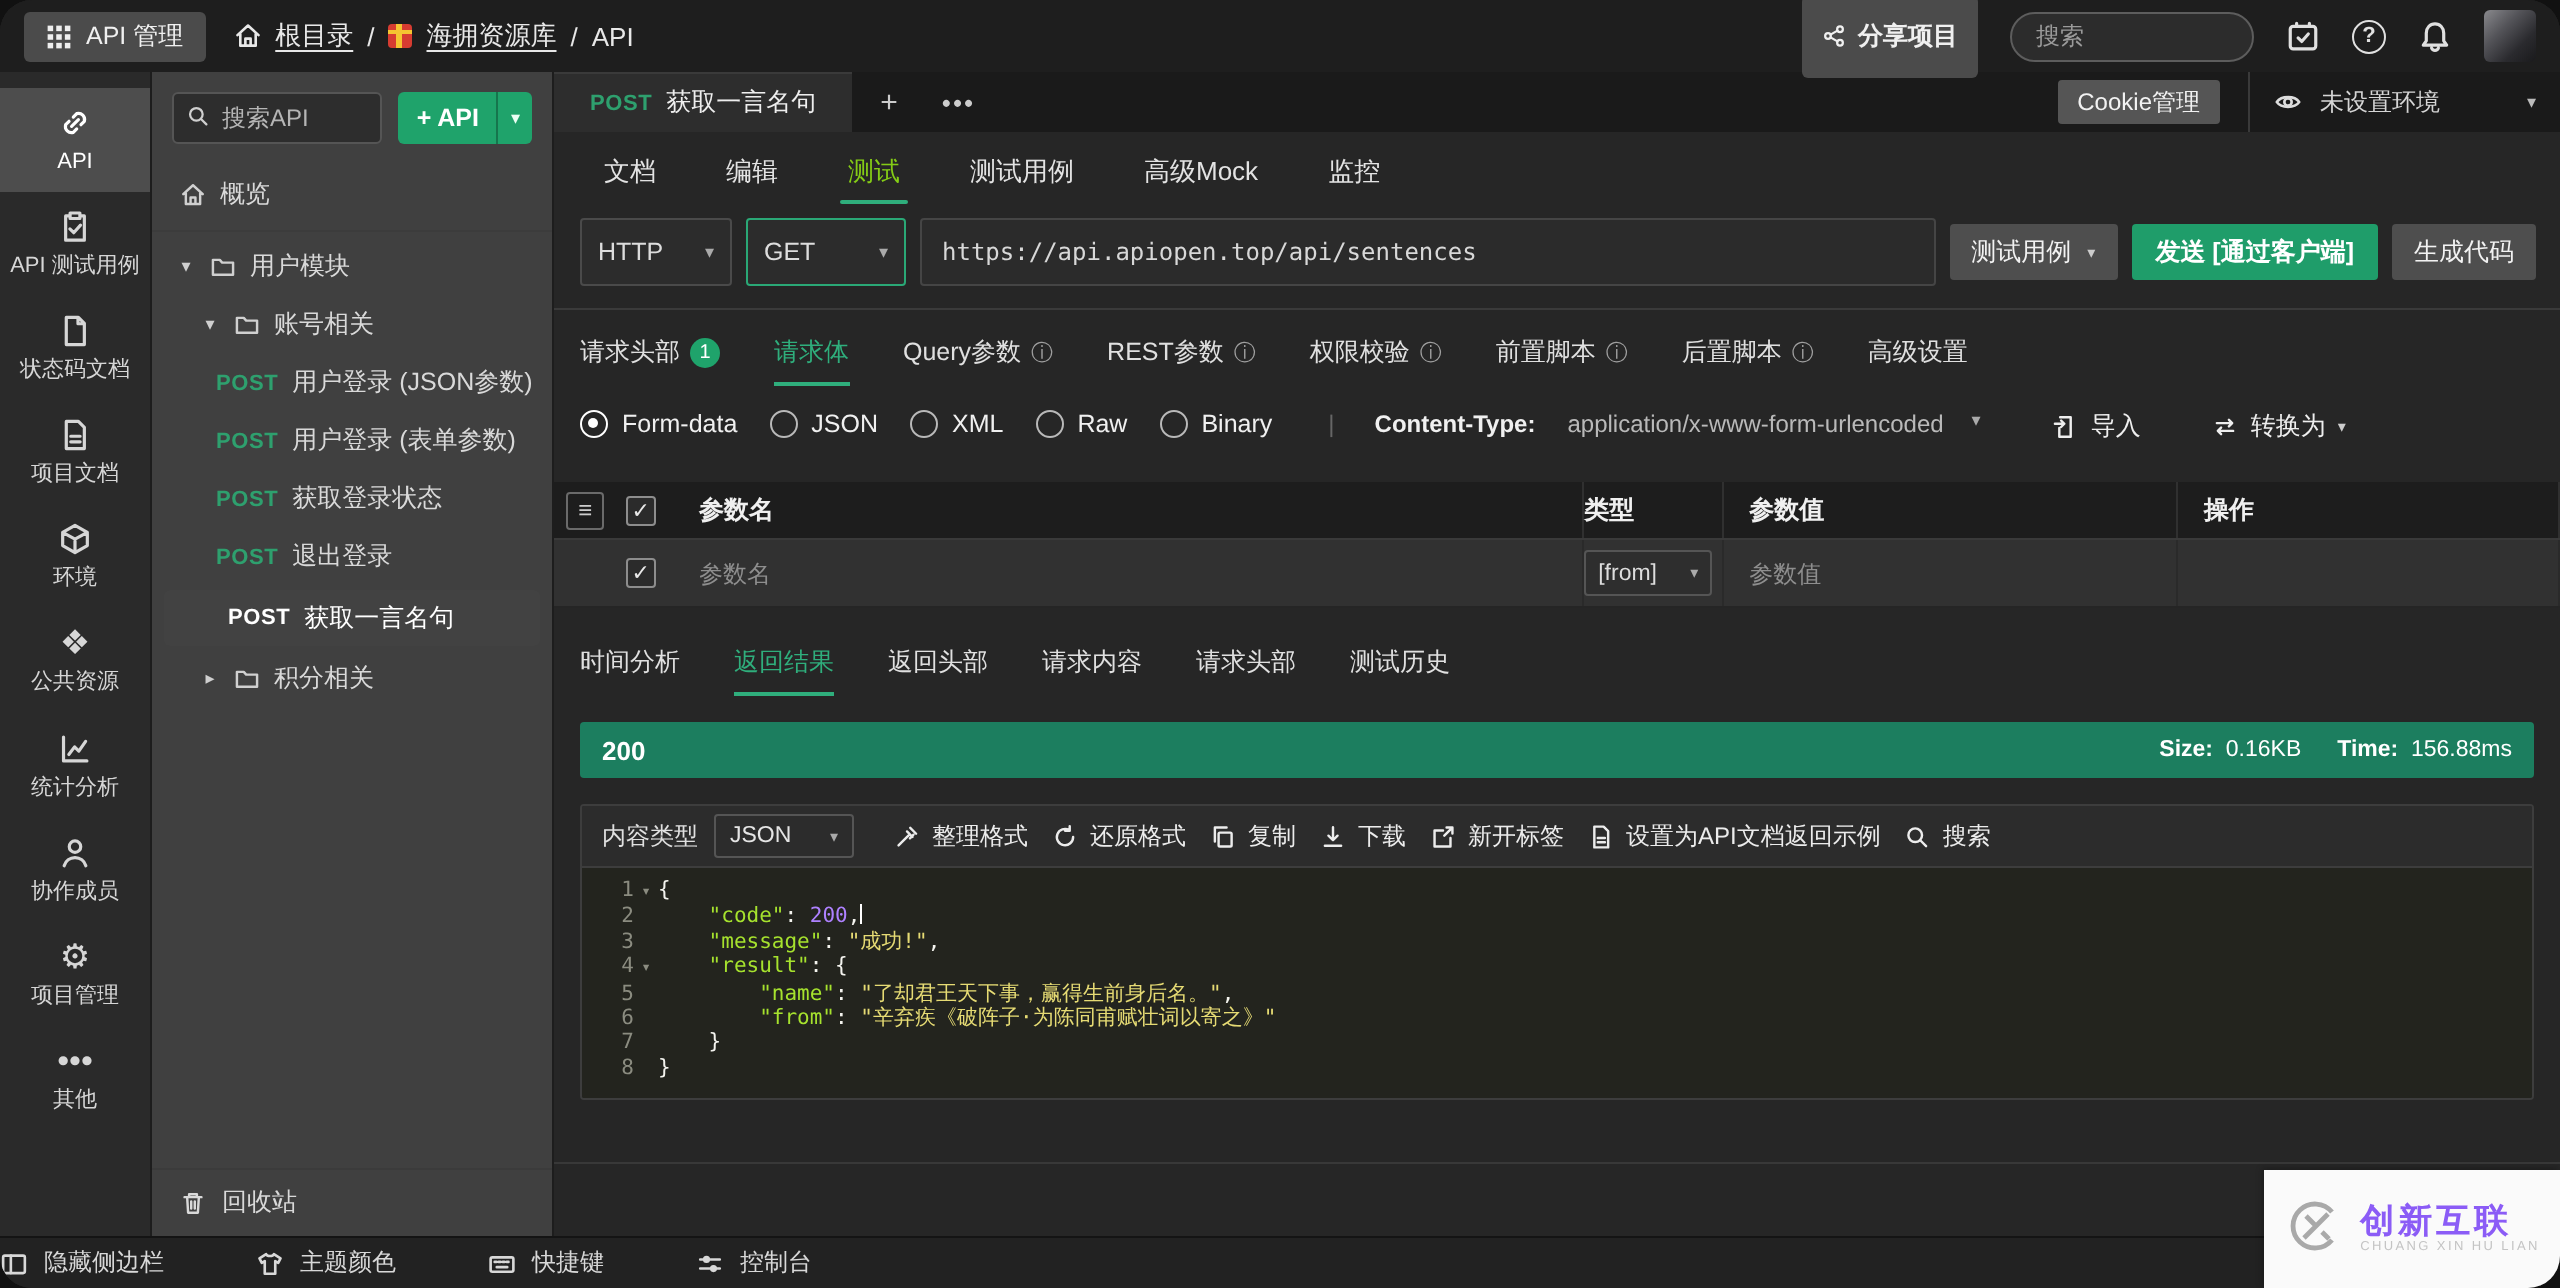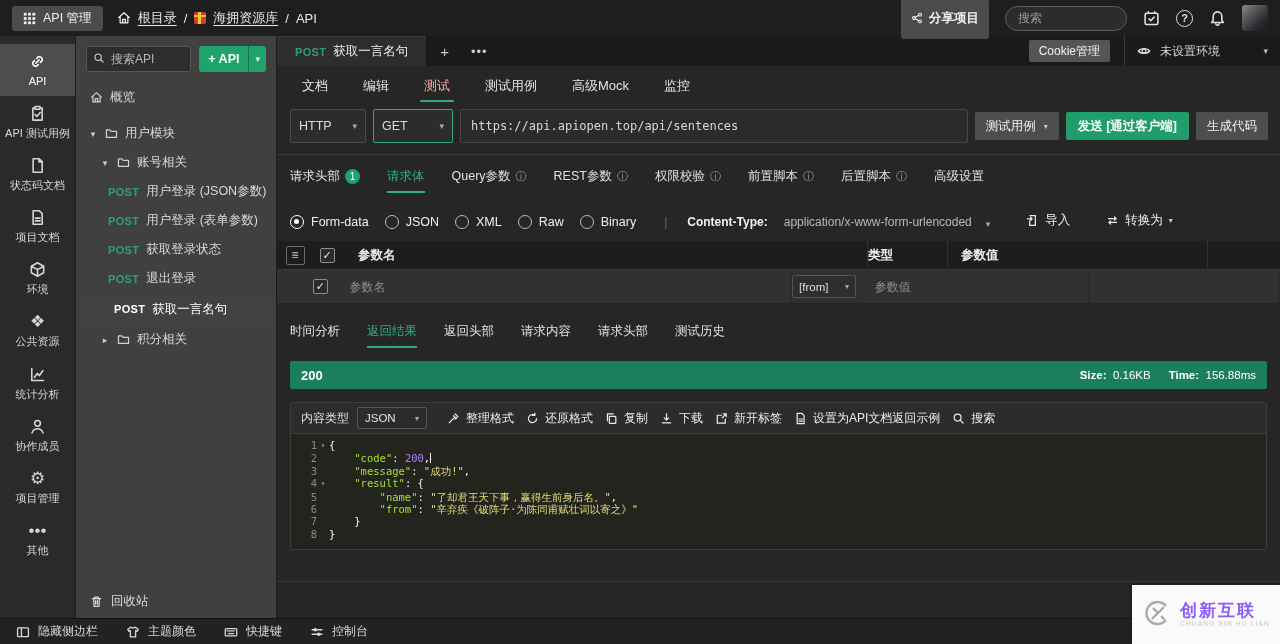--- a/index.html
+++ b/index.html
@@ -1,18 +1,18 @@
 <!DOCTYPE html>
 <html><head>
 <meta charset="utf-8">
 <style>
   * { margin:0; padding:0; box-sizing:border-box; }
   html,body { background:#111; }
   body { font-family:"Liberation Sans","DejaVu Sans",sans-serif; }
-  .screen { position:relative; width:1280px; height:644px; background:#262626; overflow:hidden; color:#ddd; font-size:12px; }
+  .screen { position:relative; width:1280px; height:644px; background:#262626; overflow:hidden; color:#ddd; font-size:12px;border-radius:16px; }
   .ic { display:inline-flex; align-items:center; justify-content:center; width:1em; height:1em; line-height:1; }
   .ic svg { width:1em; height:1em; display:block; }
 
   
   .topbar { position:absolute; left:0; top:0; right:0; height:36px; background:#1e1e1e; display:flex; align-items:center; padding:0 12px; gap:14px; z-index:5; }
   .app-btn { display:flex; align-items:center; gap:7px; background:#4b4b4b; border-radius:3px; height:25px; padding:0 11px; color:#f0f0f0; font-size:12.5px; cursor:pointer; }
   .app-btn .ic { font-size:13px; color:#eee; }
   .crumbs { display:flex; align-items:center; gap:7px; color:#e8e8e8; font-size:13px; }
   .crumb-link { text-decoration:underline; text-underline-offset:3px; cursor:pointer; }
   .crumbs .ic { font-size:14px; color:#e8e8e8; }
@@ -63,42 +63,42 @@
   .tab-more { display:flex; align-items:center; padding:0 8px; color:#ccc; font-size:13px; letter-spacing:1px; cursor:pointer; }
   .strip-right { margin-left:auto; display:flex; align-items:center; gap:0; }
   .cookie-btn { background:#555; border-radius:2px; height:22px; display:flex; align-items:center; padding:0 10px; color:#f2f2f2; font-size:12px; cursor:pointer; margin-right:14px; }
   .env-sel { display:flex; align-items:center; gap:9px; border-left:1px solid #3a3a3a; padding:0 12px; height:100%; min-width:156px; cursor:pointer; color:#ddd; }
   .env-sel .eye { font-size:14px; }
   .env-label { font-size:12px; color:#d5d5d5; }
   .env-caret { margin-left:auto; font-size:9px; color:#bbb; }
 
   .navtabs { display:flex; gap:31px; padding:0 0 0 23px; height:40px; align-items:center; }
   .ntab { font-size:13px; color:#e3e3e3; cursor:pointer; position:relative; padding:9px 2px; }
-  .ntab.active { color:#fca5a5; }
+  .ntab.active { color:#84cc16; }
   .ntab.active::after { content:''; position:absolute; left:-2px; right:-2px; bottom:2px; height:2px; background:#2fae7c; border-radius:1px; }
 
   .reqbar { display:flex; align-items:center; gap:7px; margin:2px 12px 0 13px; height:36px; }
   .sel-box { height:34px; background:#2c2c2c; border:1px solid #4a4a4a; border-radius:2px; display:flex; align-items:center; justify-content:space-between; padding:0 8px; color:#ddd; font-size:12.5px; cursor:pointer; }
   .sel-box .caret { font-size:9px; color:#aaa; margin-left:8px; }
   .proto { width:76px; }
   .method { width:80px; border-color:#2aa876; }
   .url-input { flex:1; height:34px; background:#2b2b2b; border:1px solid #454545; border-radius:2px; color:#d8d8d8; padding:0 10px; font-family:"DejaVu Sans Mono","Liberation Mono",monospace; font-size:12px; outline:none; }
   .gray-btn { background:#4e4e4e; border-radius:2px; height:28px; display:flex; align-items:center; padding:0 11px; color:#f2f2f2; font-size:12.5px; cursor:pointer; gap:8px; }
   .gray-btn .caret { font-size:8px; color:#ccc; }
   .send-btn { background:#1f9d6a; border-radius:2px; height:28px; display:flex; align-items:center; padding:0 12px; color:#fff; font-size:12.5px; font-weight:bold; cursor:pointer; }
   .reqbar-divider { border-bottom:1px solid #3a3a3a; margin-top:10px; }
 
   .reqtabs { display:flex; gap:27px; padding-left:13px; margin-top:11px; align-items:center; height:26px; }
   .rtab { font-size:12.5px; color:#e0e0e0; cursor:pointer; display:flex; align-items:center; gap:5px; position:relative; padding-bottom:6px; }
   .rtab.active { color:#2fae7c; }
   .rtab.active::after { content:''; position:absolute; left:0; right:0; bottom:-2px; height:2px; background:#2fae7c; }
   .badge { width:15px; height:15px; border-radius:50%; background:#1fa36b; color:#fff; font-size:10px; display:flex; align-items:center; justify-content:center; }
   .info-ic { font-size:11px; color:#9f9f9f; }
 
-  .bodytype { display:flex; align-items:flex-end; padding-left:13px; margin-top:13px; gap:10px; height:24px; }
+  .bodytype { display:flex; align-items:flex-start; padding-left:13px; margin-top:13px; gap:10px; height:24px; }
   .radio-opt { display:flex; align-items:center; gap:7px; margin-right:16px; cursor:pointer; color:#f0f0f0; font-size:12.5px; }
   .radio { width:14px; height:14px; border:1.6px solid #b9b9b9; border-radius:50%; position:relative; }
   .radio.on { border-color:#fff; }
   .radio.on::after { content:''; position:absolute; left:3px; top:3px; width:5px; height:5px; border-radius:50%; background:#fff; }
   .vsep { color:#666; margin:0 10px 0 2px; }
   .ct-label { font-weight:bold; color:#f0f0f0; font-size:12px; }
   .ct-value { color:#b9b9b9; font-size:12px; margin-left:6px; }
   .ct-caret { font-size:9px; color:#aaa; margin-left:4px; }
   .inline-act { display:flex; align-items:center; gap:6px; margin-left:26px; cursor:pointer; color:#eee; font-size:12.5px; }
   .inline-act .ic { font-size:13px; }
@@ -141,21 +141,21 @@
   .fold { width:12px; color:#8b8c80; font-size:8px; text-align:center; flex:none; padding-top:1px; cursor:pointer; }
   .lt { white-space:pre; color:#f4f4ef; }
   .tk-key { color:#a6e22e; }
   .tk-str { color:#e6db74; }
   .tk-num { color:#ae81ff; }
   .tk-pun { color:#f4f4ef; }
   .caret-line { display:inline-block; width:1px; height:10px; background:#fff; vertical-align:-1px; }
   .main-divider { border-top:1px solid #383838; margin-top:31px; }
 
   
-  .bottombar { position:absolute; left:0; right:0; bottom:0; height:26px; background:#222; border-top:1px solid #141414; display:flex; align-items:center; gap:28px; padding-left:16px; z-index:6; }
+  .bottombar { position:absolute; left:0; right:0; bottom:0; height:26px; background:#222; border-top:1px solid #141414; display:flex; align-items:center; gap:46px; z-index:6; }
   .bb-item { display:flex; align-items:center; gap:8px; color:#d8d8d8; font-size:12px; cursor:pointer; }
   .bb-item .ic { font-size:14px; }
 
   
   .watermark { position:absolute; right:0; bottom:0; width:148px; height:59px; background:#fafafa; z-index:10; display:flex; align-items:center; justify-content:center; gap:8px; box-shadow:-1px -1px 3px rgba(0,0,0,.25); }
   .wm-ic { color:#a9a9a9; }
   .wm-text { display:flex; flex-direction:column; }
   .wm-title { color:#8b5cf6; font-size:17px; font-weight:bold; letter-spacing:2px; line-height:1.05; }
   .wm-sub { color:#c4c4c4; font-size:6.5px; letter-spacing:1.2px; }
 </style>
@@ -516,20 +516,21 @@
       <div class="pt-head">
         <span class="c-handle">
             <span class="menu-box">≡</span>
           </span>
         <span class="c-check">
             <span class="cb">✓</span>
           </span>
         <span class="c-name">参数名</span>
         <span class="c-type">类型</span>
         <span class="c-value">参数值</span>
+        <span class="c-action">操作</span>
         <span class="c-rest"></span>
       </div>
       <div class="pt-row">
         <span class="c-handle"></span>
         <span class="c-check">
             <span class="cb">✓</span>
           </span>
         <span class="c-name"><input class="cell-input" placeholder="参数名" style=""></span>
         <span class="c-type">
           <span class="mini-select">

